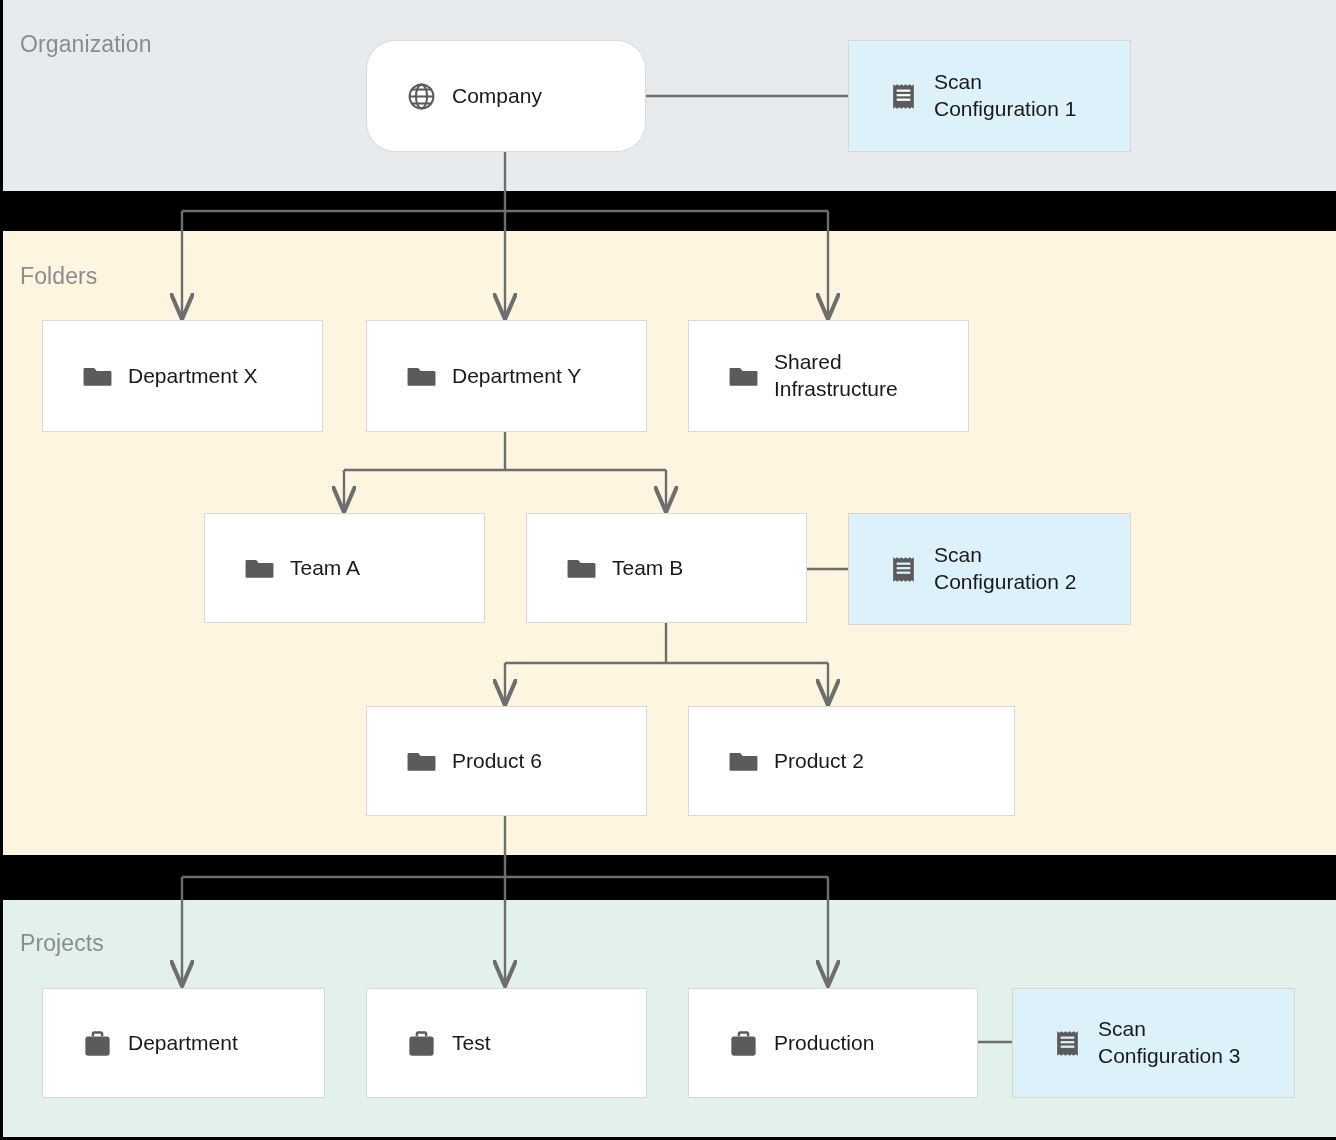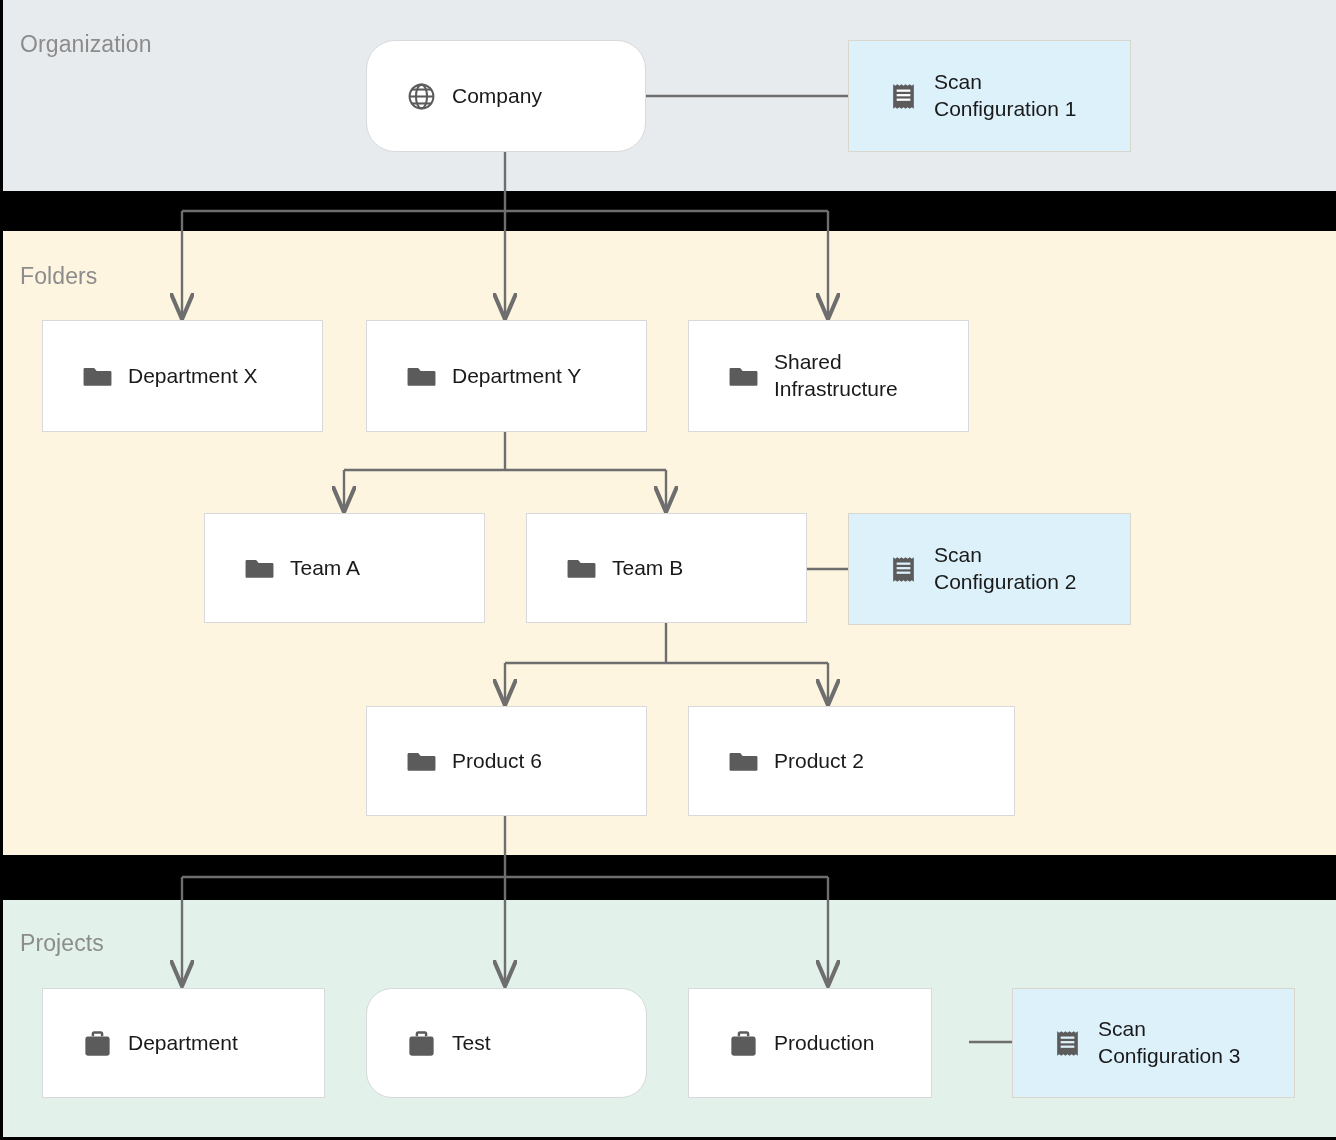--- a/index.html
+++ b/index.html
@@ -258,33 +258,33 @@
       <span class="ico">
         <svg width="31" height="31" viewBox="0 0 24 24">
           <path fill="#5b5b5b" d="M9.3 2.6h5.4c1 0 1.8.8 1.8 1.8v1.9h-1.9V4.5H9.4v1.8H7.5V4.4c0-1 .8-1.8 1.8-1.8z"></path>
           <rect x="2.6" y="6.6" width="18.8" height="14.8" rx="1.9" fill="#5b5b5b"></rect>
         </svg>
       </span>
       <span class="label">Department</span>
     </div>
   </div>
 
-  <div class="node" style="left:366px; top:988px; width:281px; height:110px;border-radius:26px;">
+  <div class="node" style="left:366px; top:988px; width:281px; height:110px;">
     <div class="node-inner">
       <span class="ico">
         <svg width="31" height="31" viewBox="0 0 24 24">
           <path fill="#5b5b5b" d="M9.3 2.6h5.4c1 0 1.8.8 1.8 1.8v1.9h-1.9V4.5H9.4v1.8H7.5V4.4c0-1 .8-1.8 1.8-1.8z"></path>
           <rect x="2.6" y="6.6" width="18.8" height="14.8" rx="1.9" fill="#5b5b5b"></rect>
         </svg>
       </span>
       <span class="label">Test</span>
     </div>
   </div>
 
-  <div class="node" style="left:688px; top:988px; width:244px; height:110px;">
+  <div class="node" style="left:688px; top:988px; width:290px; height:110px;">
     <div class="node-inner">
       <span class="ico">
         <svg width="31" height="31" viewBox="0 0 24 24">
           <path fill="#5b5b5b" d="M9.3 2.6h5.4c1 0 1.8.8 1.8 1.8v1.9h-1.9V4.5H9.4v1.8H7.5V4.4c0-1 .8-1.8 1.8-1.8z"></path>
           <rect x="2.6" y="6.6" width="18.8" height="14.8" rx="1.9" fill="#5b5b5b"></rect>
         </svg>
       </span>
       <span class="label">Production</span>
     </div>
   </div>

